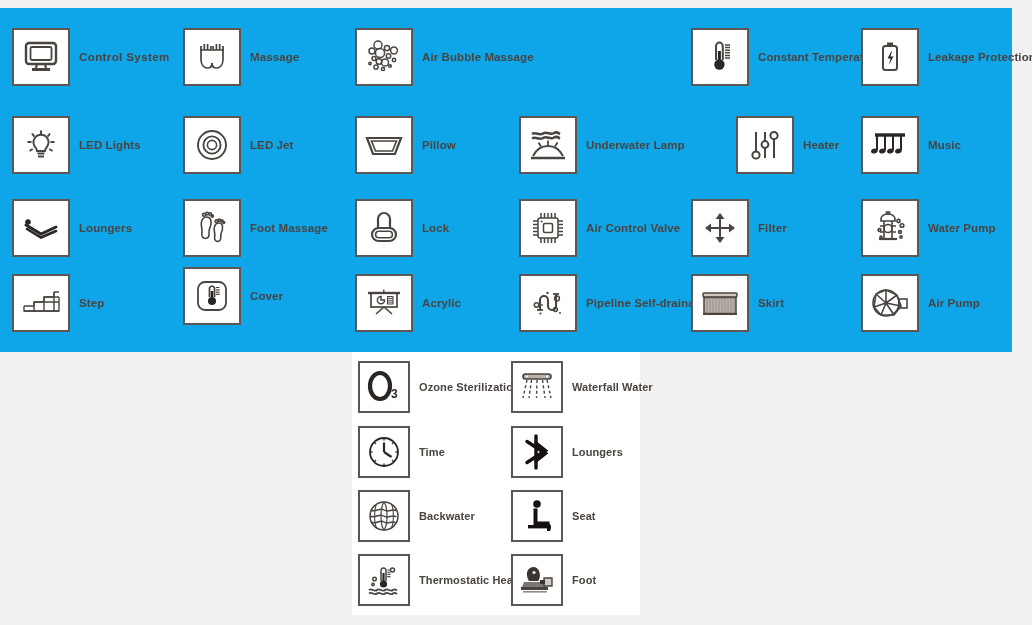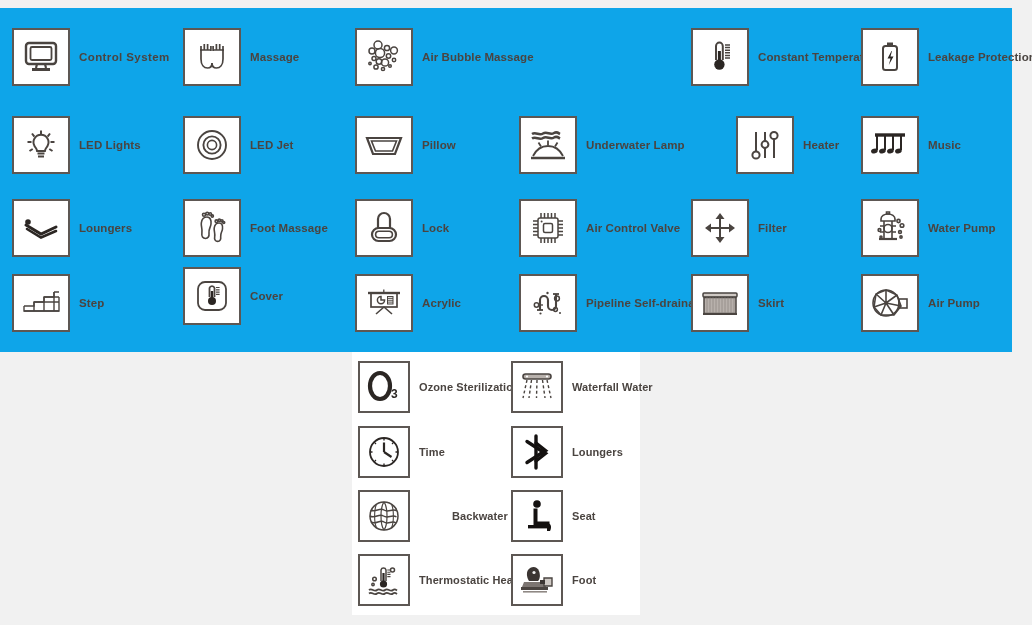--- a/index.html
+++ b/index.html
@@ -411,21 +411,21 @@
       <div class="iconbox">
         <svg width="40" height="42" viewBox="0 0 40 42" fill="none" stroke="#141110" stroke-width="3.4" stroke-linecap="round">
           <path d="M19 5 V37"></path>
           <path d="M19 12 L28.5 19.5 L10 31.5"></path>
           <path d="M19 30 L28.5 22.5 L10 10.5"></path>
         </svg>
       </div>
       <div class="lbl">Loungers</div>
     </div>
 
-    <div class="cell" style="left:6px;top:138px;gap:33px;">
+    <div class="cell" style="left:6px;top:138px;">
       <div class="iconbox">
         <svg width="42" height="42" viewBox="0 0 42 42" fill="none" stroke="#4a4440" stroke-width="1.5">
           <circle cx="21" cy="21" r="14"></circle>
           <path d="M7.5 15 c5 3 9 -3 13.5 0 c4.5 3 8.5 -2 13 1"></path>
           <path d="M7 21 c5 3 9 -3 13.5 0 c4.5 3 8.5 -2 13 1"></path>
           <path d="M8 27 c5 3 9 -3 13 0 c4 3 8 -2 12 1"></path>
           <path d="M21 7 c-4 5 -4 23 0 28 M21 7 c4 5 4 23 0 28" stroke-width="1.2"></path>
           <path d="M13.5 9 c-2.5 6 -2.5 18 0 24 M28.5 9 c2.5 6 2.5 18 0 24" stroke-width="1.1"></path>
         </svg>
       </div>

